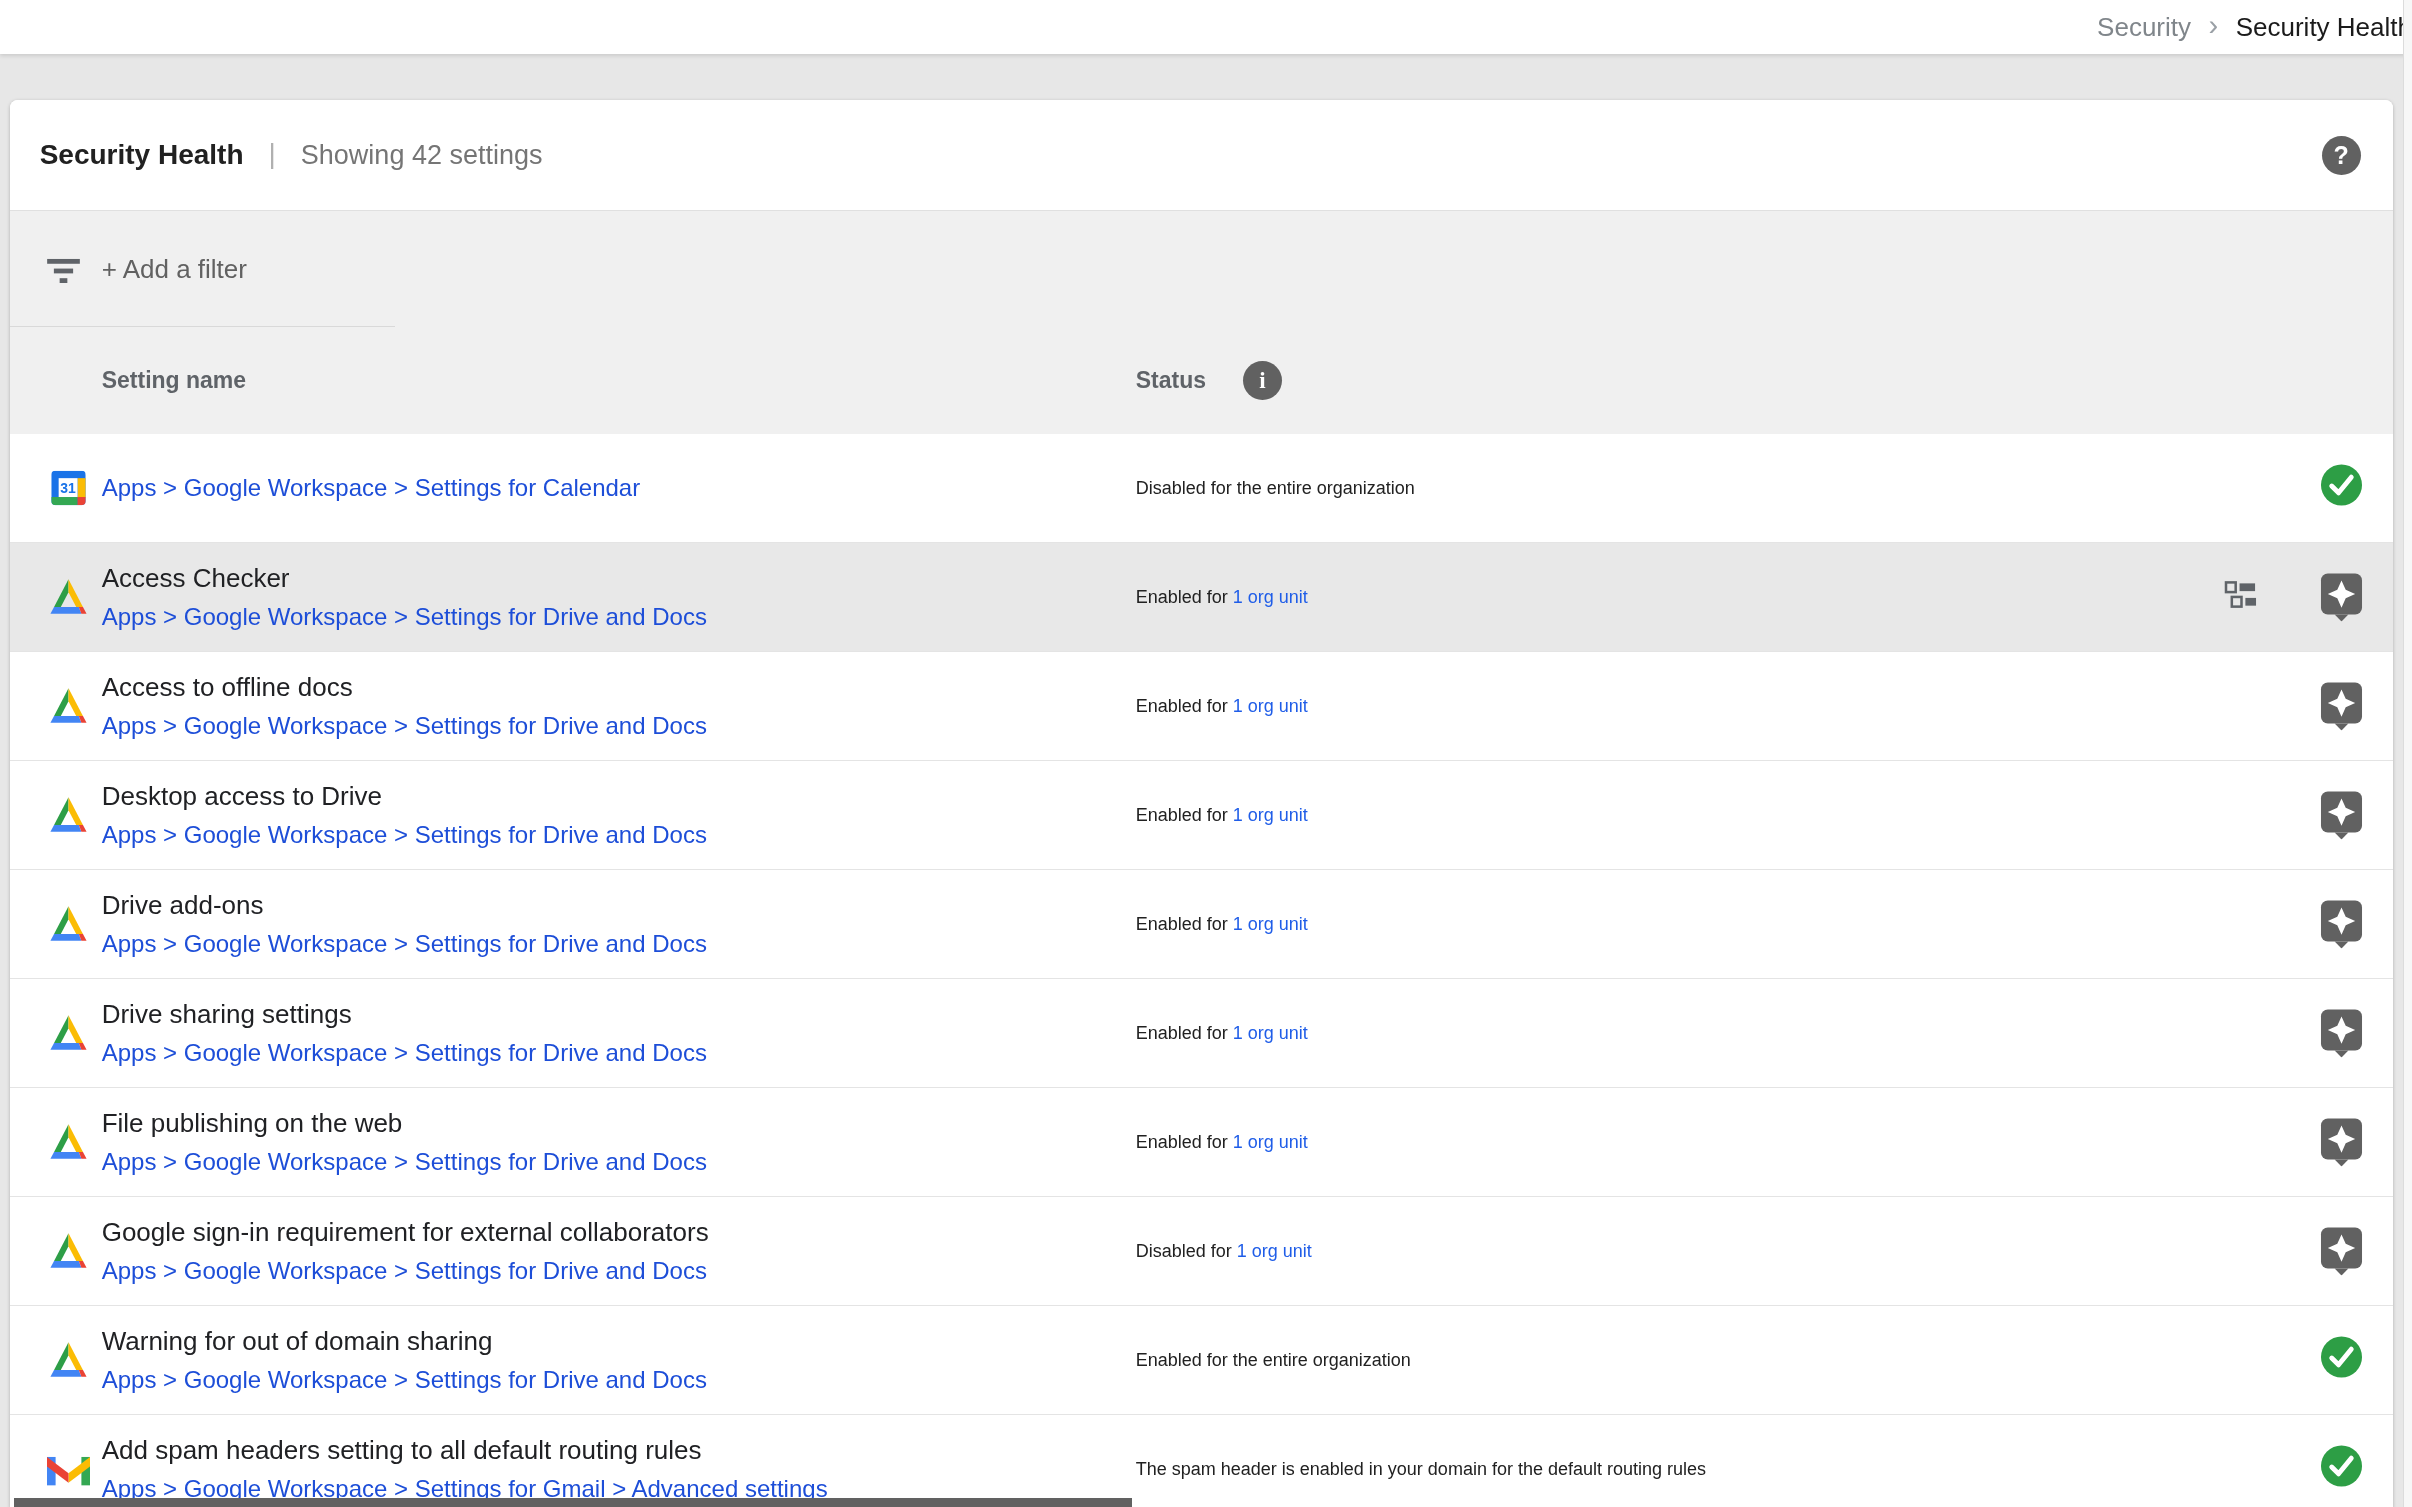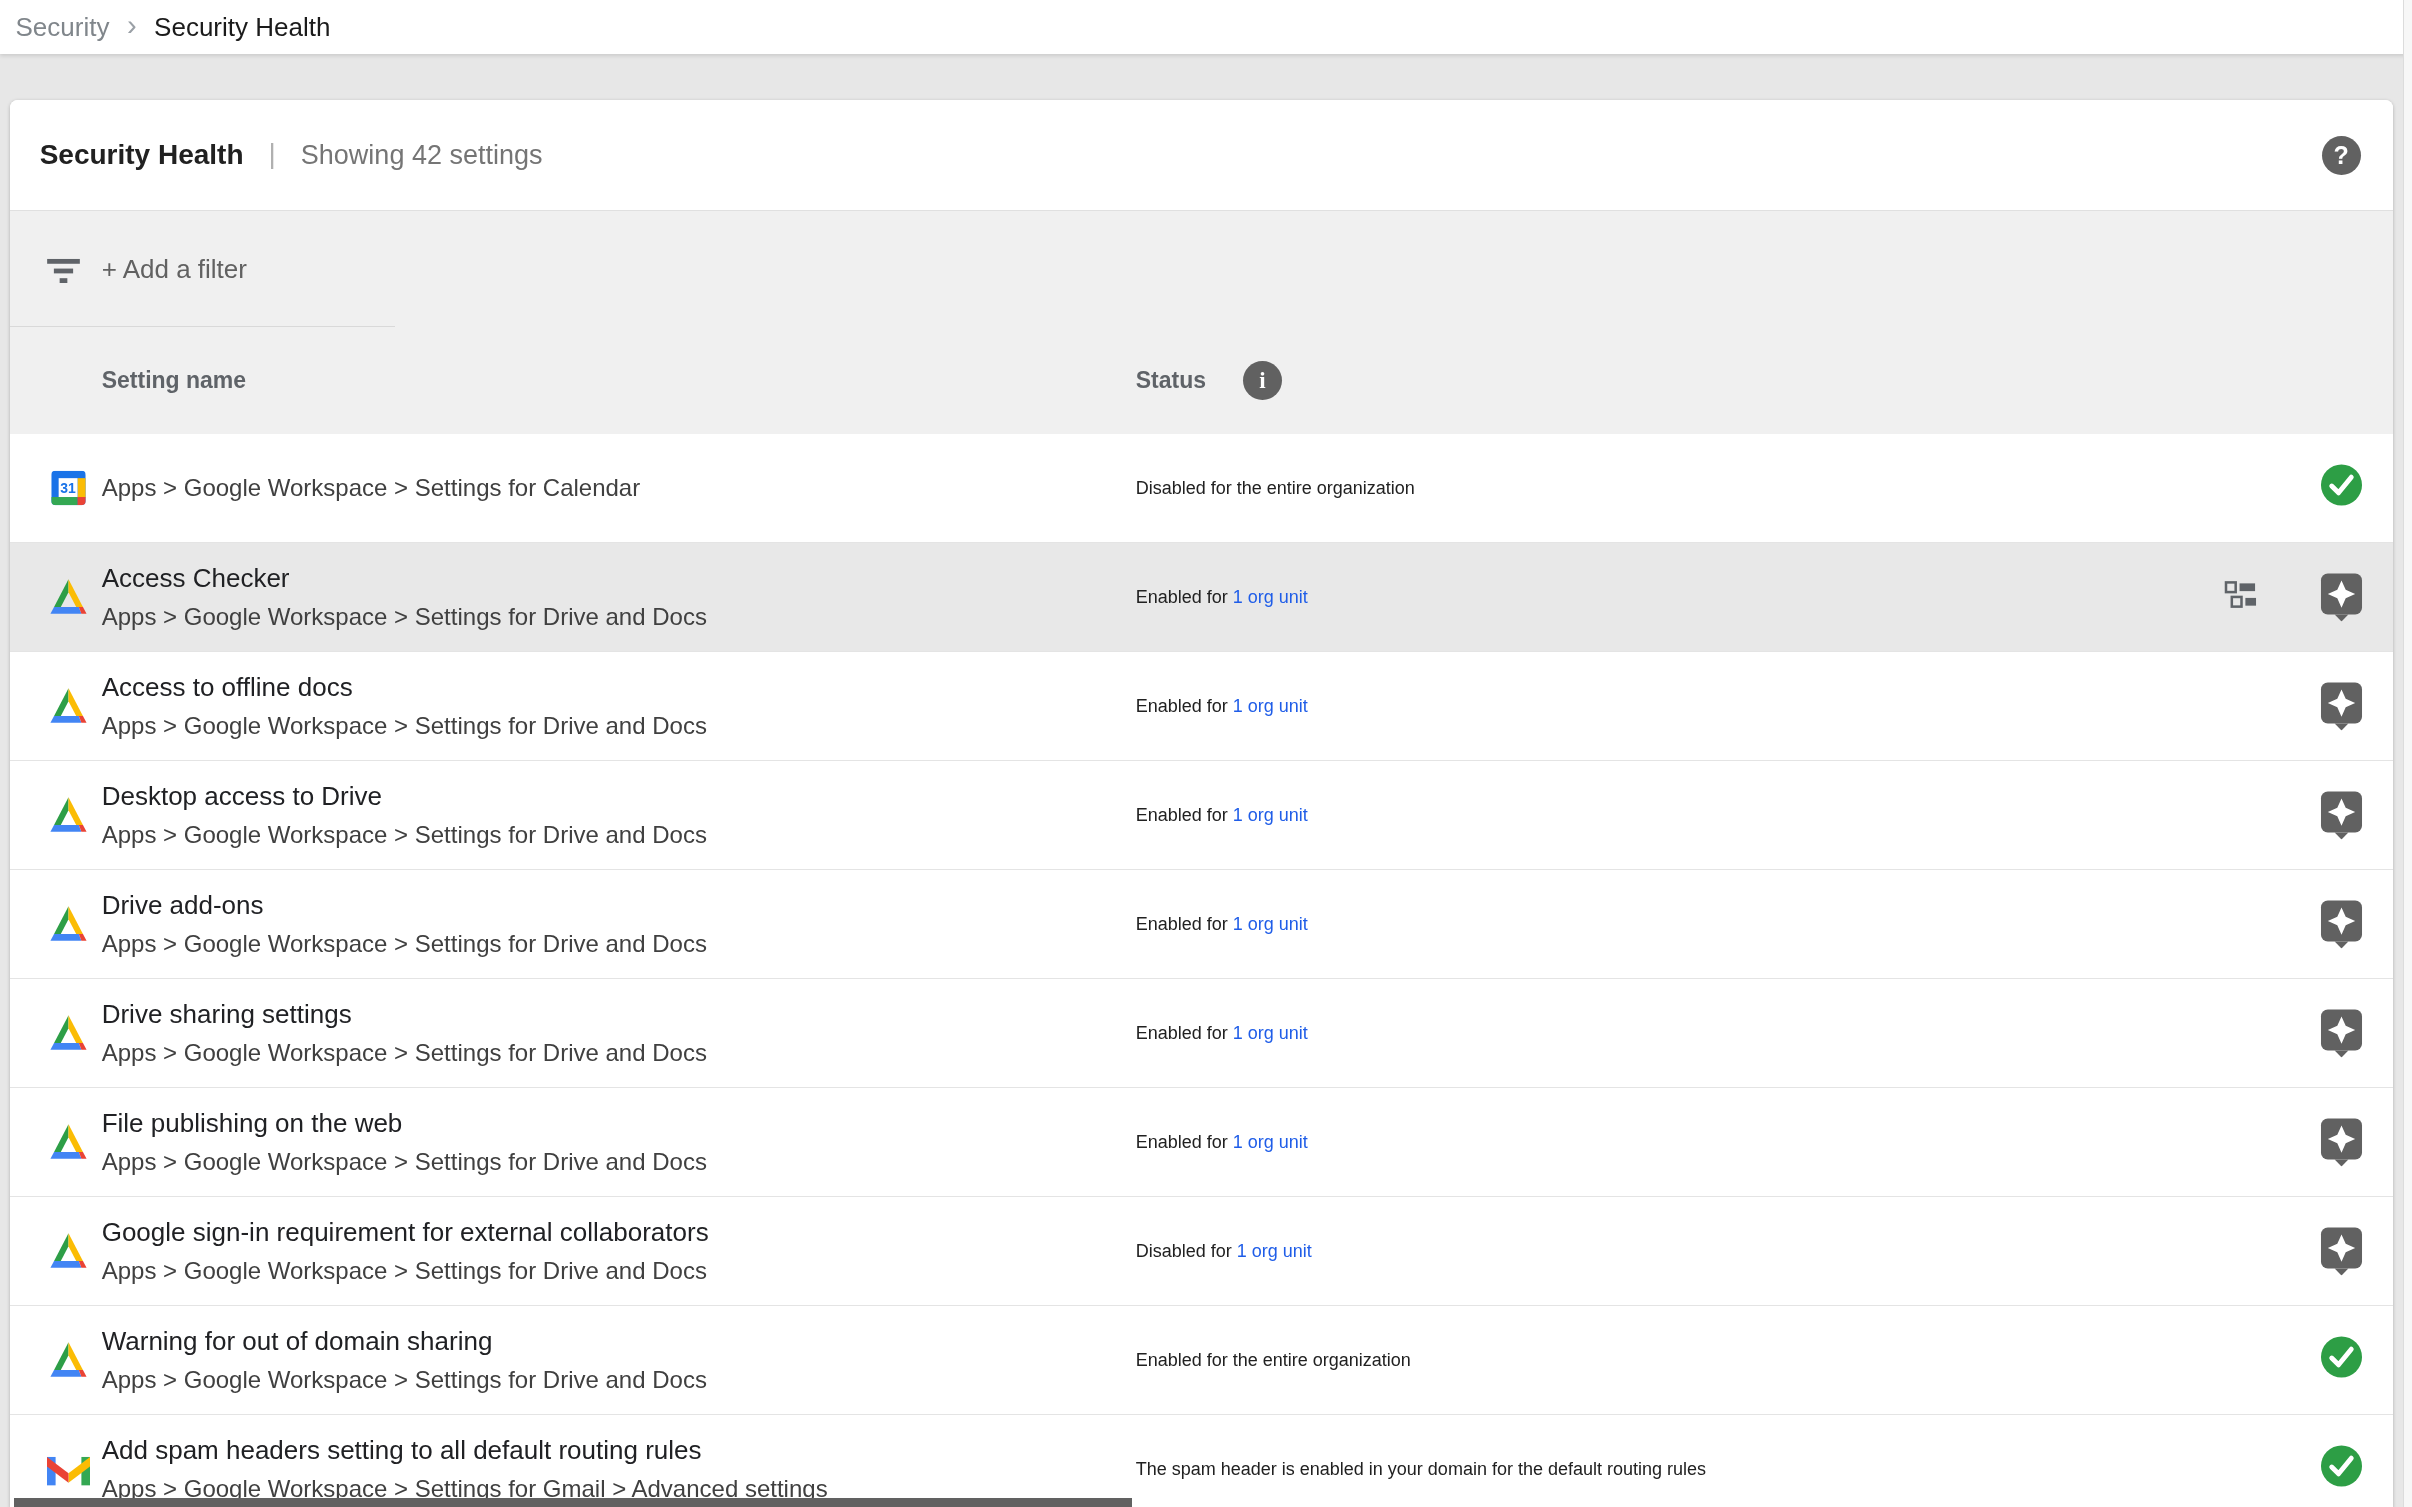--- a/index.html
+++ b/index.html
@@ -2,21 +2,21 @@
 <html><head>
 <meta charset="utf-8">
 <style>
   * { margin:0; padding:0; box-sizing:border-box; }
   html,body { width:2412px; height:1508px; overflow:hidden;
     font-family:"Liberation Sans","DejaVu Sans",sans-serif; background:#e7e7e7; }
 
   
   .breadcrumb-bar { position:absolute; top:0; left:0; width:2412px; height:54px;
     background:#ffffff; display:flex; align-items:center; padding-left:15.5px;
-    box-shadow:0 1.9px 3.9px rgba(0,0,0,0.12); z-index:5; }
+    box-shadow:0 1.9px 3.9px rgba(0,0,0,0.12); z-index:5;justify-content:flex-end; }
   .crumb-parent { font-size:26px; color:#80868b; }
   .crumb-sep { font-size:29px; color:#9aa0a6; margin:0 17.5px 3.9px 17.5px; }
   .crumb-current { font-size:26px; color:#1b1b1b; }
 
   
   .card { position:absolute; left:9.7px; top:100px; width:2383px; height:1408px;
     background:#ffffff; border-radius:7.8px 7.8px 0 0;
     box-shadow:0 1px 3.9px rgba(0,0,0,0.25); overflow:hidden; }
 
   .card-header { position:relative; height:111px; display:flex; align-items:center;
@@ -49,21 +49,21 @@
     cursor:pointer; }
 
   
   .row { position:relative; height:109px; background:#fff;
     border-bottom:1.9px solid #e4e4e4; cursor:pointer; }
   .row.highlighted { background:#e8e8e8; }
   .row .app-icon { position:absolute; left:37px; top:50%; transform:translateY(-50%);
     width:43px; height:43px; display:flex; align-items:center; justify-content:center; }
   .row .texts { position:absolute; left:92px; top:50%; transform:translateY(-50%); }
   .row .name { font-size:26px; color:#202124; margin-bottom:8.7px; white-space:nowrap; }
-  .row .path { font-size:24px; color:#404040; white-space:nowrap; }
+  .row .path { font-size:24px; color:#1d4ed8; white-space:nowrap; }
   .row .status { position:absolute; left:1126px; top:50%; transform:translateY(-50%);
     font-size:18px; color:#212121; white-space:nowrap; }
   .row .status .link { color:#1f5de8; cursor:pointer; }
   .row .extra-icon { position:absolute; left:2214px; top:50%; transform:translateY(-50%); }
   .row .trailing { position:absolute; left:2310px; top:50%; transform:translateY(-50%);
     width:43px; height:49px; display:flex; align-items:flex-start; justify-content:center; }
 
   
   .v-scrollbar { position:absolute; right:0; top:0; width:8.7px; height:1508px;
     background:#f7f7f7; border-left:1px solid #dcdcdc; z-index:20; }

